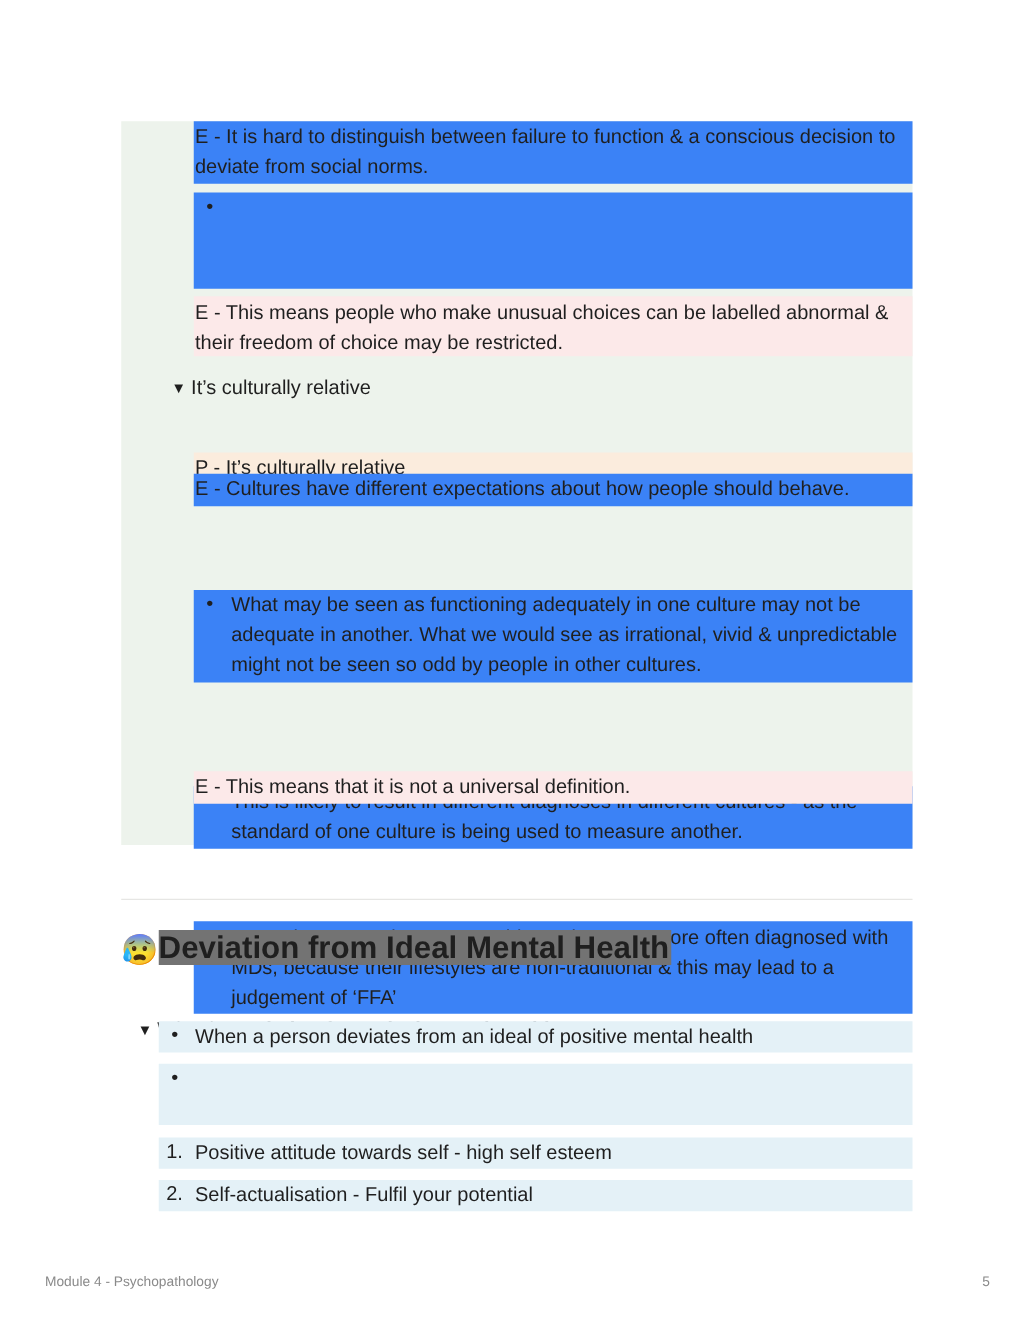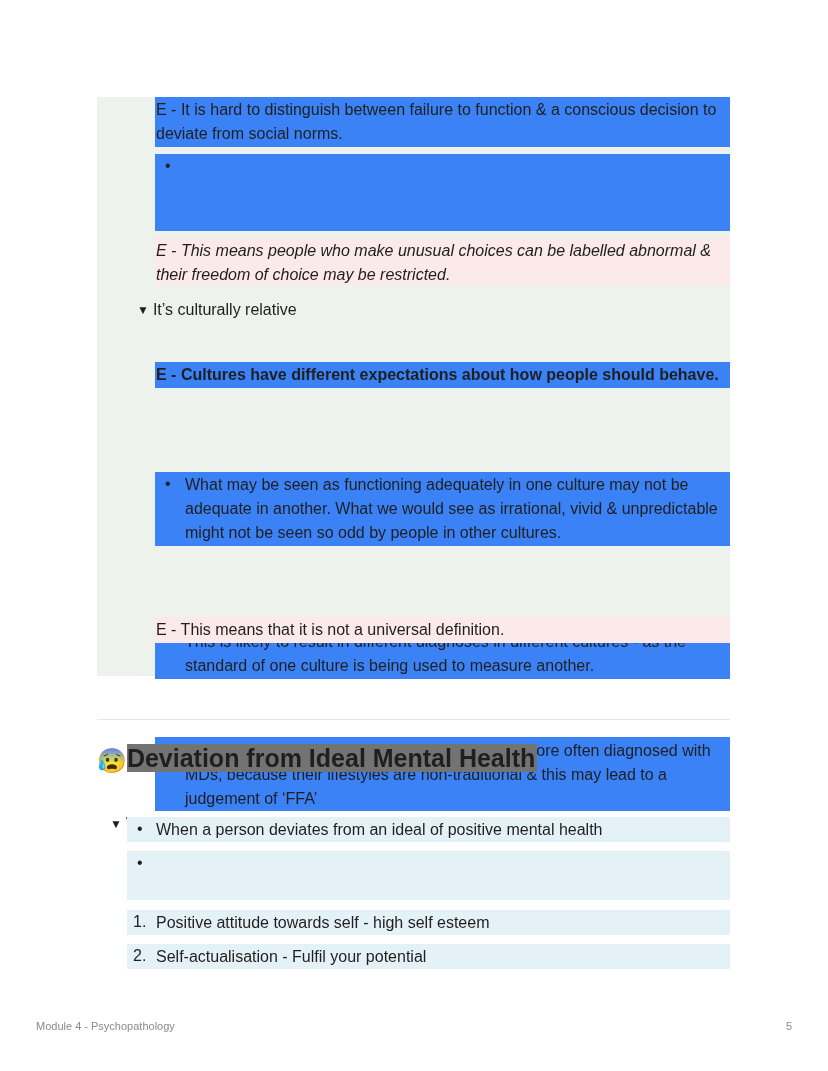--- a/index.html
+++ b/index.html
@@ -38,32 +38,32 @@
 </head>
 <body>
 
 <div class="callout">
   <div class="blk blue" style="top:0px;height:50px;padding-top:1px;">
     <span class="txt">E - It is hard to distinguish between failure to function &amp; a conscious decision to deviate from social norms.</span>
   </div>
   <div class="blk blue bullet" style="top:57px;height:77px;padding-top:2px;">
     <span class="dot">•</span>
   </div>
-  <div class="blk red" style="top:140px;height:48px;padding-top:2px;font-style:italic;">
+  <div class="blk red" style="top:140px;height:48px;padding-top:2px;">
     <span class="txt">E - This means people who make unusual choices can be labelled abnormal &amp; their freedom of choice may be restricted.</span>
   </div>
 
   <div class="toggle" style="left:40px;top:201px;">
     <span class="tri">▼</span><span>It’s culturally relative</span>
   </div>
 
   <div class="blk orange" style="top:233px;height:26px;padding-top:1px;margin-top:32px;">
     <span class="txt">P - It’s culturally relative</span>
   </div>
-  <div class="blk blue" style="top:265px;height:26px;padding-top:1px;font-weight:bold;">
+  <div class="blk blue" style="top:282px;height:26px;padding-top:1px;">
     <span class="txt">E - Cultures have different expectations about how people should behave.</span>
   </div>
   <div class="blk blue bullet" style="top:298px;height:74px;padding-top:1px;">
     <span class="dot">•</span>
     <span>What may be seen as functioning adequately in one culture may not be adequate in another. What we would see as irrational, vivid &amp; unpredictable might not be seen so odd by people in other cultures.</span>
   </div>
   <div class="blk blue bullet" style="top:381px;height:50px;padding-top:1px;">
     <span class="dot">•</span>
     <span>This is likely to result in different diagnoses in different cultures - as the standard of one culture is being used to measure another.</span>
   </div>

